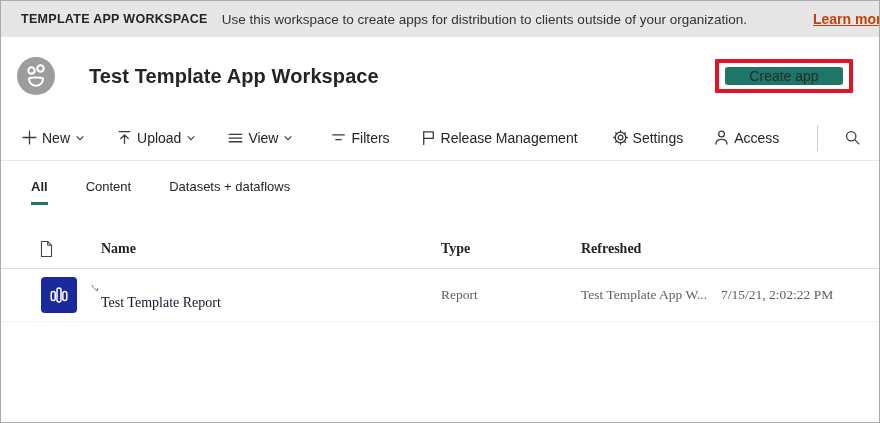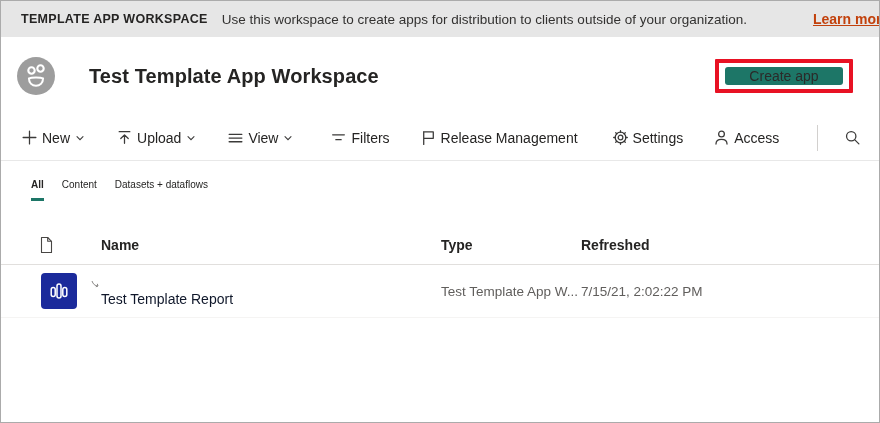--- a/index.html
+++ b/index.html
@@ -43,29 +43,29 @@
   .tb-item {
     display:flex; align-items:center; gap:4px; background:none; border:none; cursor:pointer;
     font-family:inherit; font-size:14px; color:#252423; margin-right:26px; white-space:nowrap; padding:4px 2px;
   }
   .tb-item svg { flex:0 0 auto; }
   .tb-right { margin-left:auto; display:flex; align-items:center; }
   .tb-divider { width:1px; height:26px; background:#d2d0ce; margin-right:24px; }
   .tb-item.search { margin-right:2px; gap:12px; }
 
   
-  .tabs { display:flex; gap:18px; padding:18px 0 0 30px; font-size:10px; }
+  .tabs { display:flex; gap:38px; padding:18px 0 0 30px; font-size:13px; }
   .tab { padding-bottom:8px; border-bottom:3px solid transparent; cursor:pointer; color:#252423; }
   .tab.active { font-weight:700; border-bottom-color:#1d7667; }
 
   
   .table { margin-top:24px; }
   .trow {
     display:grid; grid-template-columns:70px 340px 140px 140px 1fr;
-    align-items:center; padding-left:30px;
+    align-items:center; padding-left:30px;font-family:Liberation Serif, serif;
   }
   .thead { height:40px; font-weight:700; font-size:14px; border-bottom:1px solid #e1dfdd; }
   .thead .doc-cell { display:flex; align-items:center; padding-left:8px; }
   .tdata { height:53px; font-size:13.5px; color:#605e5c; border-bottom:1px solid #f5f4f3; cursor:pointer; }
   .report-icon-box {
     width:36px; height:36px; margin-left:10px; border-radius:4px; background:#1b2a9b;
     display:flex; align-items:center; justify-content:center;
   }
   .name-cell { position:relative; font-size:14px; color:#0f172a;margin-top:16px; }
   .cursor-artifact { position:absolute; left:-10px; top:-11px; }
@@ -190,18 +190,19 @@
             <rect x="14.8" y="7.5" width="4" height="9" rx="2"></rect>
           </svg>
         </div>
       </div>
       <div class="name-cell">
         <svg class="cursor-artifact" width="10" height="10" viewBox="0 0 10 10" fill="none" stroke="#8a8886" stroke-width="1">
             <path d="M1 1c1 3 3 5 6 5M4.8 6.8 7 6 6.3 3.8"></path>
           </svg>
         <span>Test Template Report</span>
       </div>
+      <div>Report</div>
       <div>Test Template App W...</div>
       <div>7/15/21, 2:02:22 PM</div>
     </div>
   </div>
 
 </div>
 
 </body></html>

